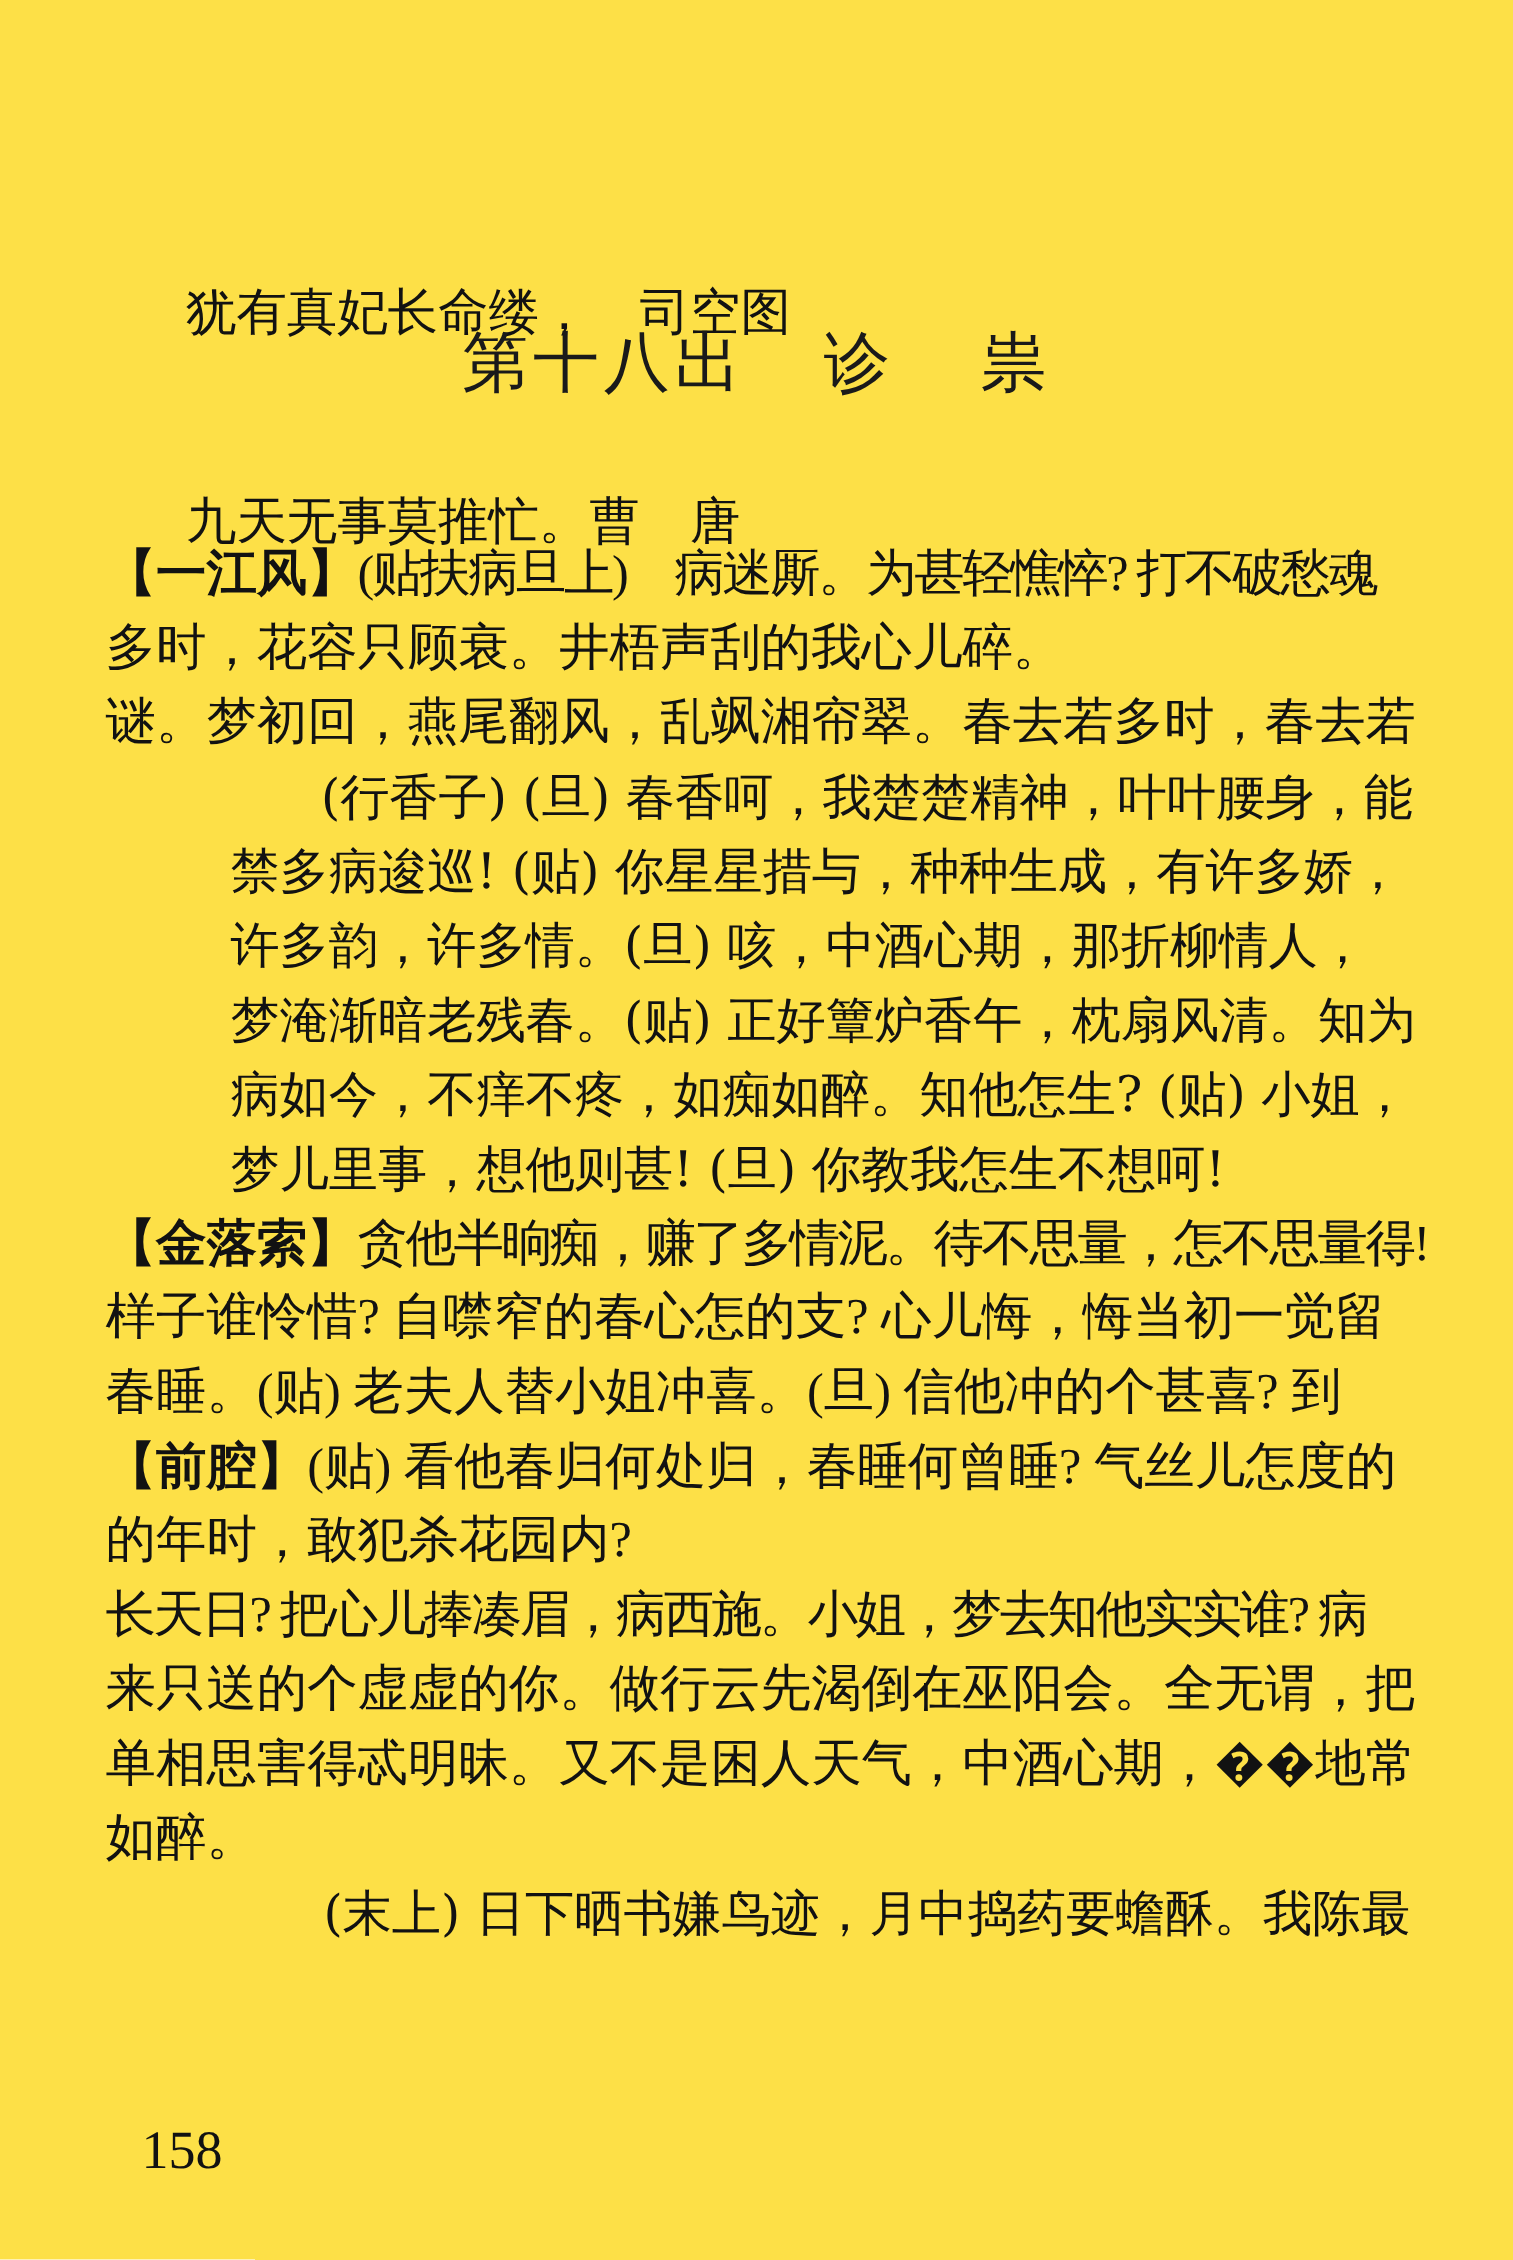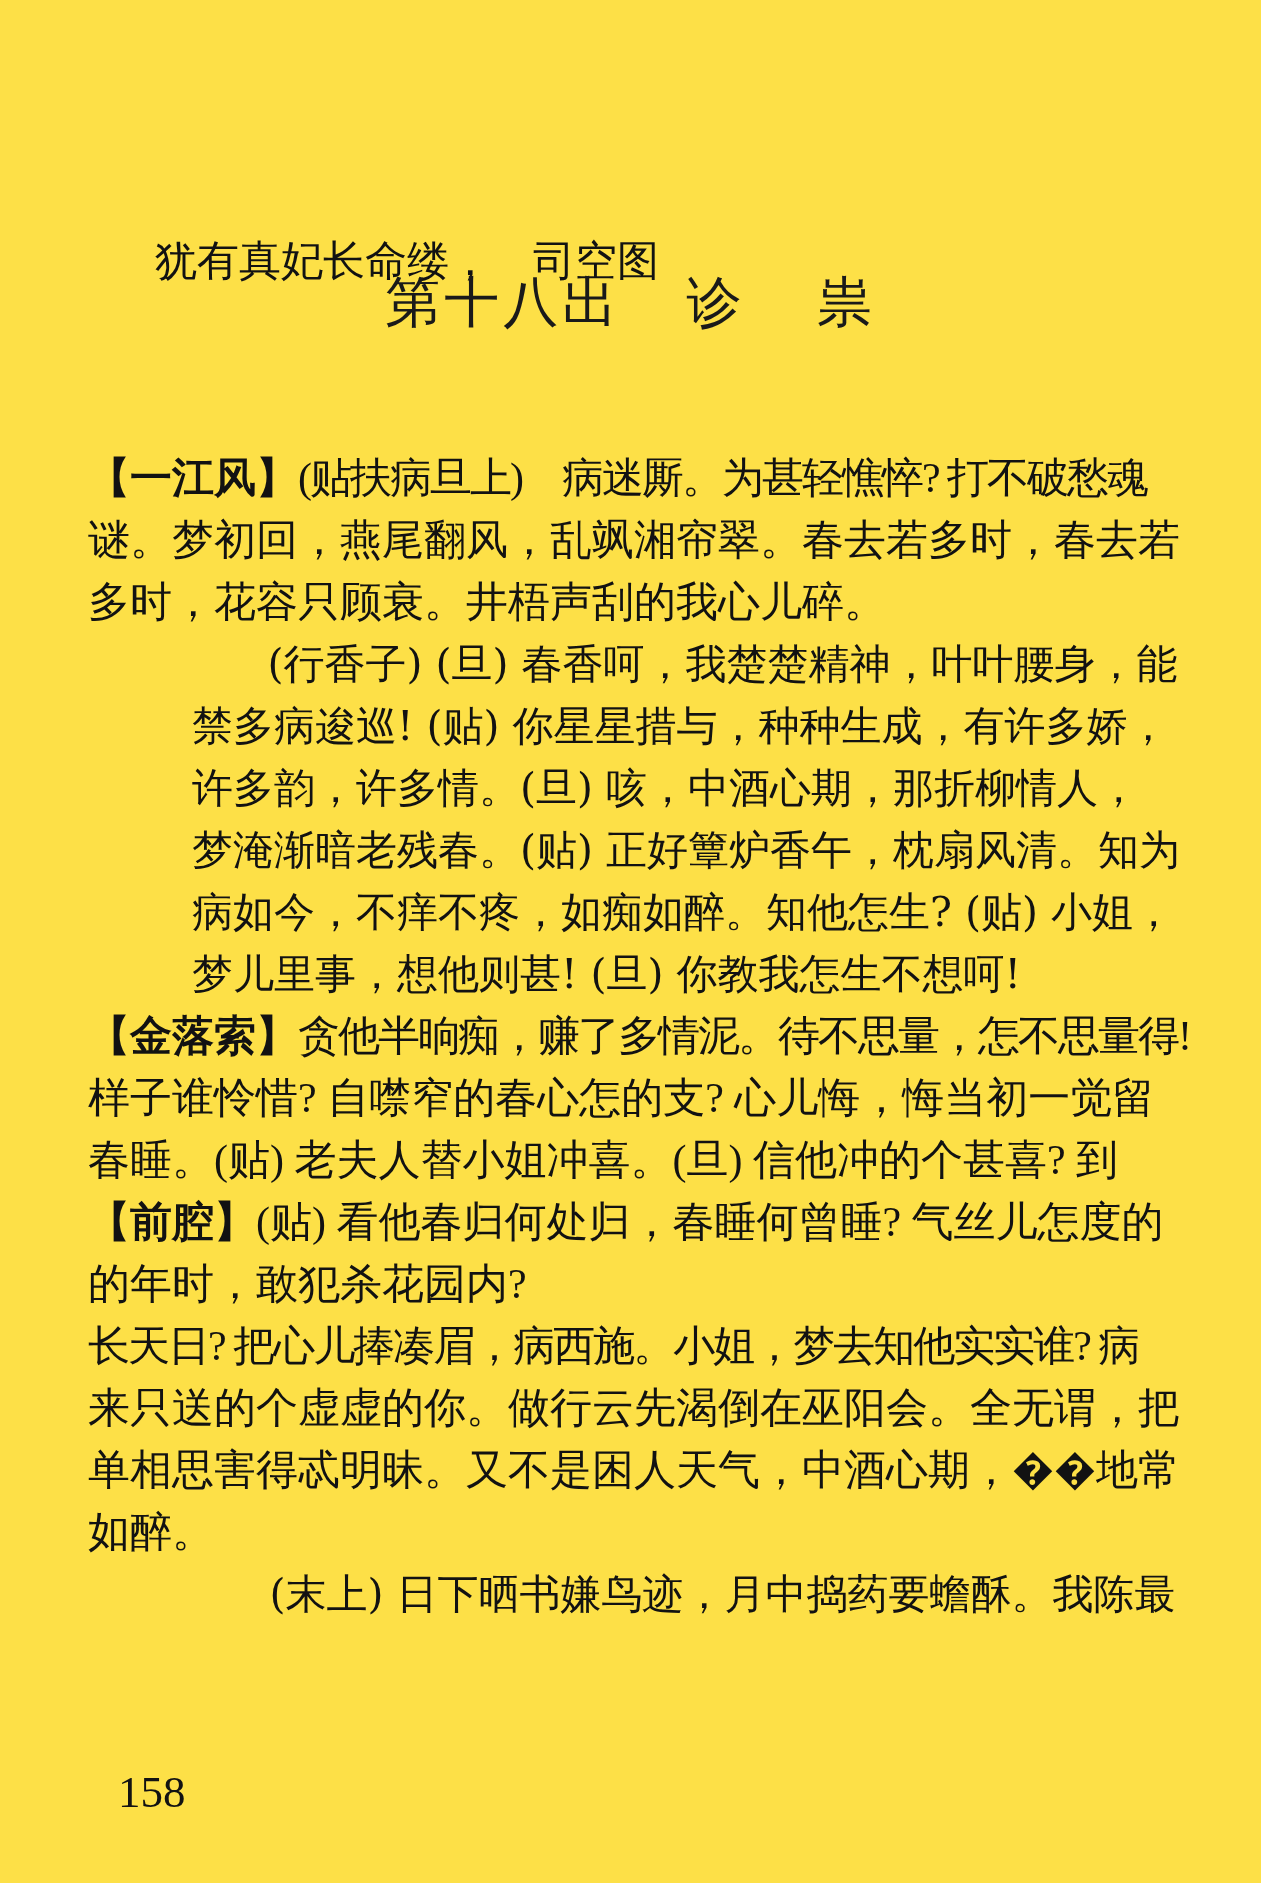--- a/index.html
+++ b/index.html
@@ -39,32 +39,33 @@
     font-family:"Liberation Serif",serif; font-size:45px; color:#121212;
   }
 </style>
 </head>
 <body>
 
 <div class="page">
 
   <div class="header-poem">
     <div class="poem-line">犹有真妃长命缕，　司空图</div>
+    <div class="poem-line">九天无事莫推忙。曹　唐</div>
   </div>
 
   <h1 class="scene-title">
     <span>第十八出</span>
     <span class="tword1">诊</span>
     <span class="tword2">祟</span>
   </h1>
 
   <div class="body-text" id="body-lines">
       <div class="line song tight"><span class="tag">【一江风】</span><span>(贴扶病旦上)　病迷厮。为甚轻憔悴? 打不破愁魂</span></div>
+      <div class="line song"><span>多时，花容只顾衰。井梧声刮的我心儿碎。</span></div>
       <div class="line song"><span>谜。梦初回，燕尾翻风，乱飒湘帘翠。春去若多时，春去若</span></div>
-      <div class="line song"><span>多时，花容只顾衰。井梧声刮的我心儿碎。</span></div>
       <div class="line kai first"><span>(行香子) (旦) 春香呵，我楚楚精神，叶叶腰身，能</span></div>
       <div class="line kai indent"><span>禁多病逡巡! (贴) 你星星措与，种种生成，有许多娇，</span></div>
       <div class="line kai indent"><span>许多韵，许多情。(旦) 咳，中酒心期，那折柳情人，</span></div>
       <div class="line kai indent"><span>梦淹渐暗老残春。(贴) 正好簟炉香午，枕扇风清。知为</span></div>
       <div class="line kai indent"><span>病如今，不痒不疼，如痴如醉。知他怎生? (贴) 小姐，</span></div>
       <div class="line kai indent"><span>梦儿里事，想他则甚! (旦) 你教我怎生不想呵!</span></div>
       <div class="line song tight"><span class="tag">【金落索】</span><span>贪他半晌痴，赚了多情泥。待不思量，怎不思量得!</span></div>
       <div class="line song"><span>样子谁怜惜? 自噤窄的春心怎的支? 心儿悔，悔当初一觉留</span></div>
       <div class="line song"><span>春睡。(贴) 老夫人替小姐冲喜。(旦) 信他冲的个甚喜? 到</span></div>
       <div class="line song"><span class="tag">【前腔】</span><span>(贴) 看他春归何处归，春睡何曾睡? 气丝儿怎度的</span></div>

